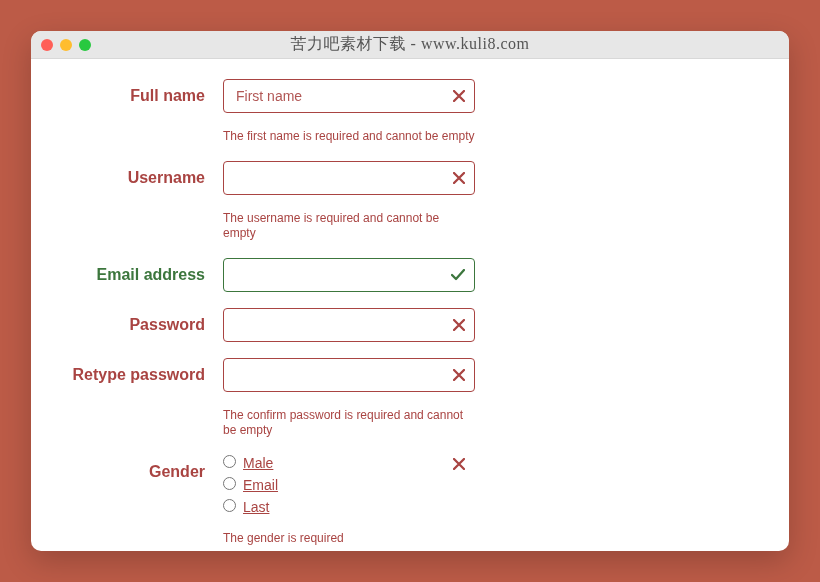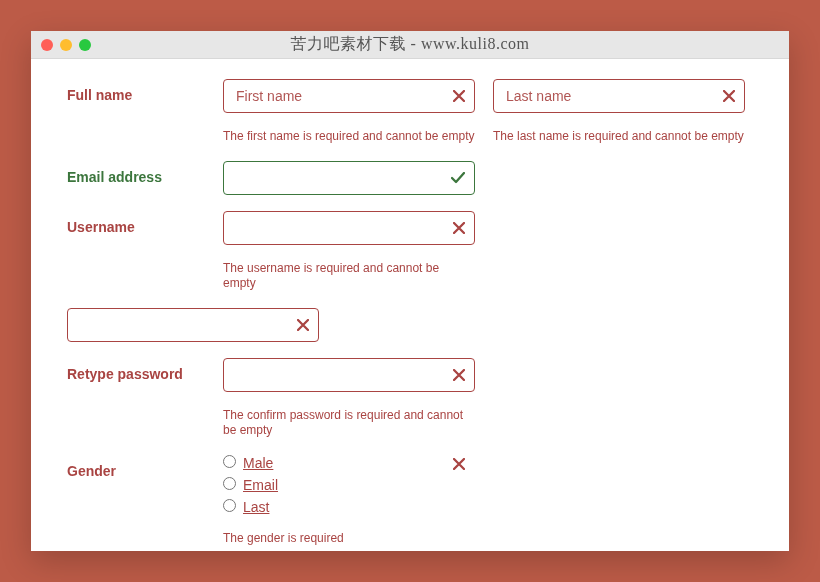--- a/index.html
+++ b/index.html
@@ -11,21 +11,21 @@
     font-size: 14px;
     overflow: hidden;
   }
   .window {
     position: absolute;
     left: 31px;
     top: 31px;
     width: 758px;
     height: 520px;
     background: #fff;
-    border-radius: 0;
+    border-radius: 10px;
     box-shadow: 0 10px 30px rgba(0,0,0,0.2);
     overflow: hidden;
   }
   .titlebar {
     height: 28px;
     background: #e7e7e7;
     border-bottom: 1px solid #d8d8d8;
     display: flex;
     align-items: center;
     position: relative;
@@ -58,24 +58,25 @@
     height: calc(100% - 28px);
     overflow: hidden;
   }
   .row {
     display: flex;
     align-items: flex-start;
     margin-bottom: 16px;
   }
   .lab {
     width: 156px;
+    text-align: right;
     padding-right: 18px;
     padding-top: 8px;
     font-weight: 700;
-    font-size: 14px;
+    font-size: 16px;
   }
   .lab.err { color: #a94442; }
   .lab.ok  { color: #3c763d; }
   .fields {
     flex: 1;
     display: flex;
     gap: 18px;
   }
   .fcol { flex: 1; max-width: 252px; }
   .inwrap {
@@ -155,30 +156,36 @@
           <div class="inwrap">
             <input type="text" class="err-in" placeholder="First name" style="">
             <span class="feedback">
               <svg width="12" height="12" viewBox="0 0 12 12">
                   <path d="M1 1 L11 11 M11 1 L1 11" stroke="#a94442" stroke-width="2.3" stroke-linecap="round"></path>
                 </svg>
             </span>
           </div>
           <div class="help err">The first name is required and cannot be empty</div>
         </div>
-        <div class="fcol">
-          <div class="inwrap">
-            <input type="text" class="err-in" placeholder="Last name" style="">
-            <span class="feedback">
-              <svg width="12" height="12" viewBox="0 0 12 12">
-                  <path d="M1 1 L11 11 M11 1 L1 11" stroke="#a94442" stroke-width="2.3" stroke-linecap="round"></path>
-                </svg>
-            </span>
-          </div>
-          <div class="help err">The last name is required and cannot be empty</div>
+      </div>
+    </div>
+
+    <div class="row">
+      <div class="lab err">Username</div>
+      <div class="fields">
+        <div class="fcol">
+          <div class="inwrap">
+            <input type="text" class="err-in" style="">
+            <span class="feedback">
+              <svg width="12" height="12" viewBox="0 0 12 12">
+                  <path d="M1 1 L11 11 M11 1 L1 11" stroke="#a94442" stroke-width="2.3" stroke-linecap="round"></path>
+                </svg>
+            </span>
+          </div>
+          <div class="help err">The username is required and cannot be empty</div>
         </div>
       </div>
     </div>
 
     <div class="row">
       <div class="lab ok">Email address</div>
       <div class="fields">
         <div class="fcol">
           <div class="inwrap">
             <input type="text" class="ok-in" style="">
@@ -186,37 +193,21 @@
               <svg width="14" height="12" viewBox="0 0 14 12">
                   <path d="M1 6 L5 10 L13 1" stroke="#3c763d" stroke-width="2.3" fill="none" stroke-linecap="round" stroke-linejoin="round"></path>
                 </svg>
             </span>
           </div>
         </div>
       </div>
     </div>
 
     <div class="row">
-      <div class="lab err">Username</div>
-      <div class="fields">
-        <div class="fcol">
-          <div class="inwrap">
-            <input type="text" class="err-in" style="">
-            <span class="feedback">
-              <svg width="12" height="12" viewBox="0 0 12 12">
-                  <path d="M1 1 L11 11 M11 1 L1 11" stroke="#a94442" stroke-width="2.3" stroke-linecap="round"></path>
-                </svg>
-            </span>
-          </div>
-          <div class="help err">The username is required and cannot be empty</div>
-        </div>
-      </div>
-    </div>
-
-    <div class="row">
+      <div class="lab err">Password</div>
       <div class="fields">
         <div class="fcol">
           <div class="inwrap">
             <input type="password" class="err-in" style="">
             <span class="feedback">
               <svg width="12" height="12" viewBox="0 0 12 12">
                   <path d="M1 1 L11 11 M11 1 L1 11" stroke="#a94442" stroke-width="2.3" stroke-linecap="round"></path>
                 </svg>
             </span>
           </div>

